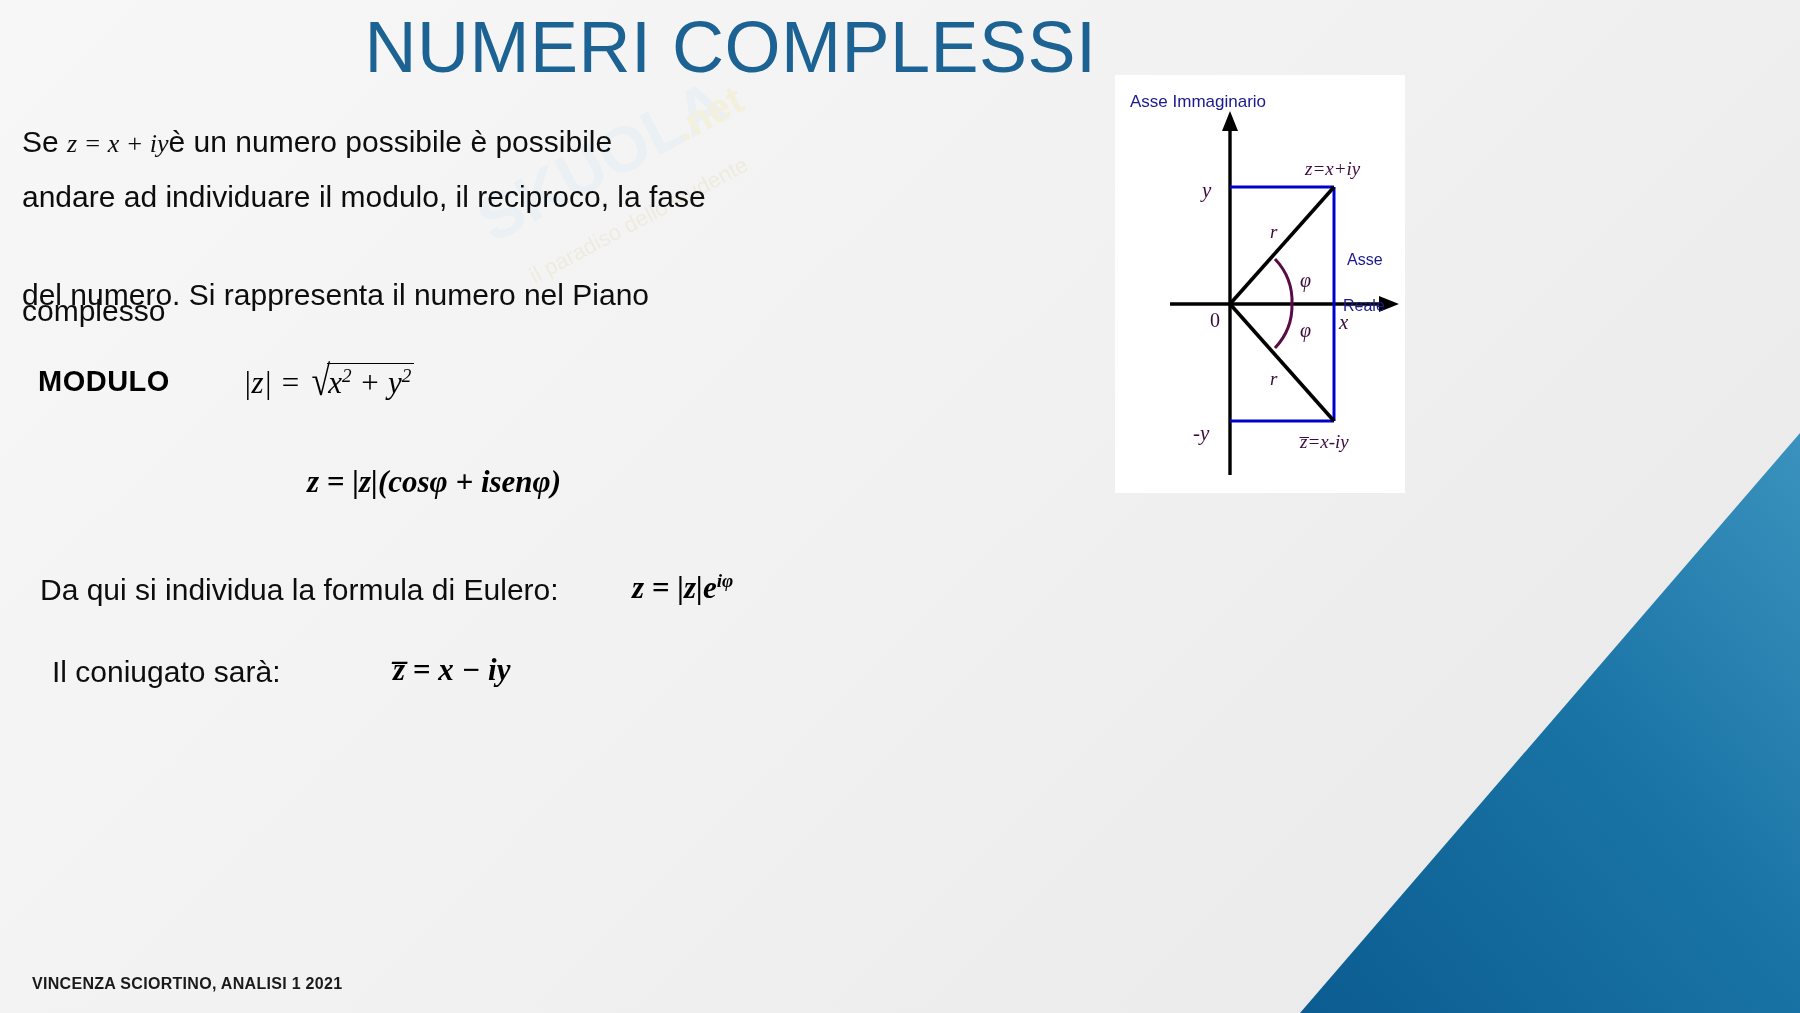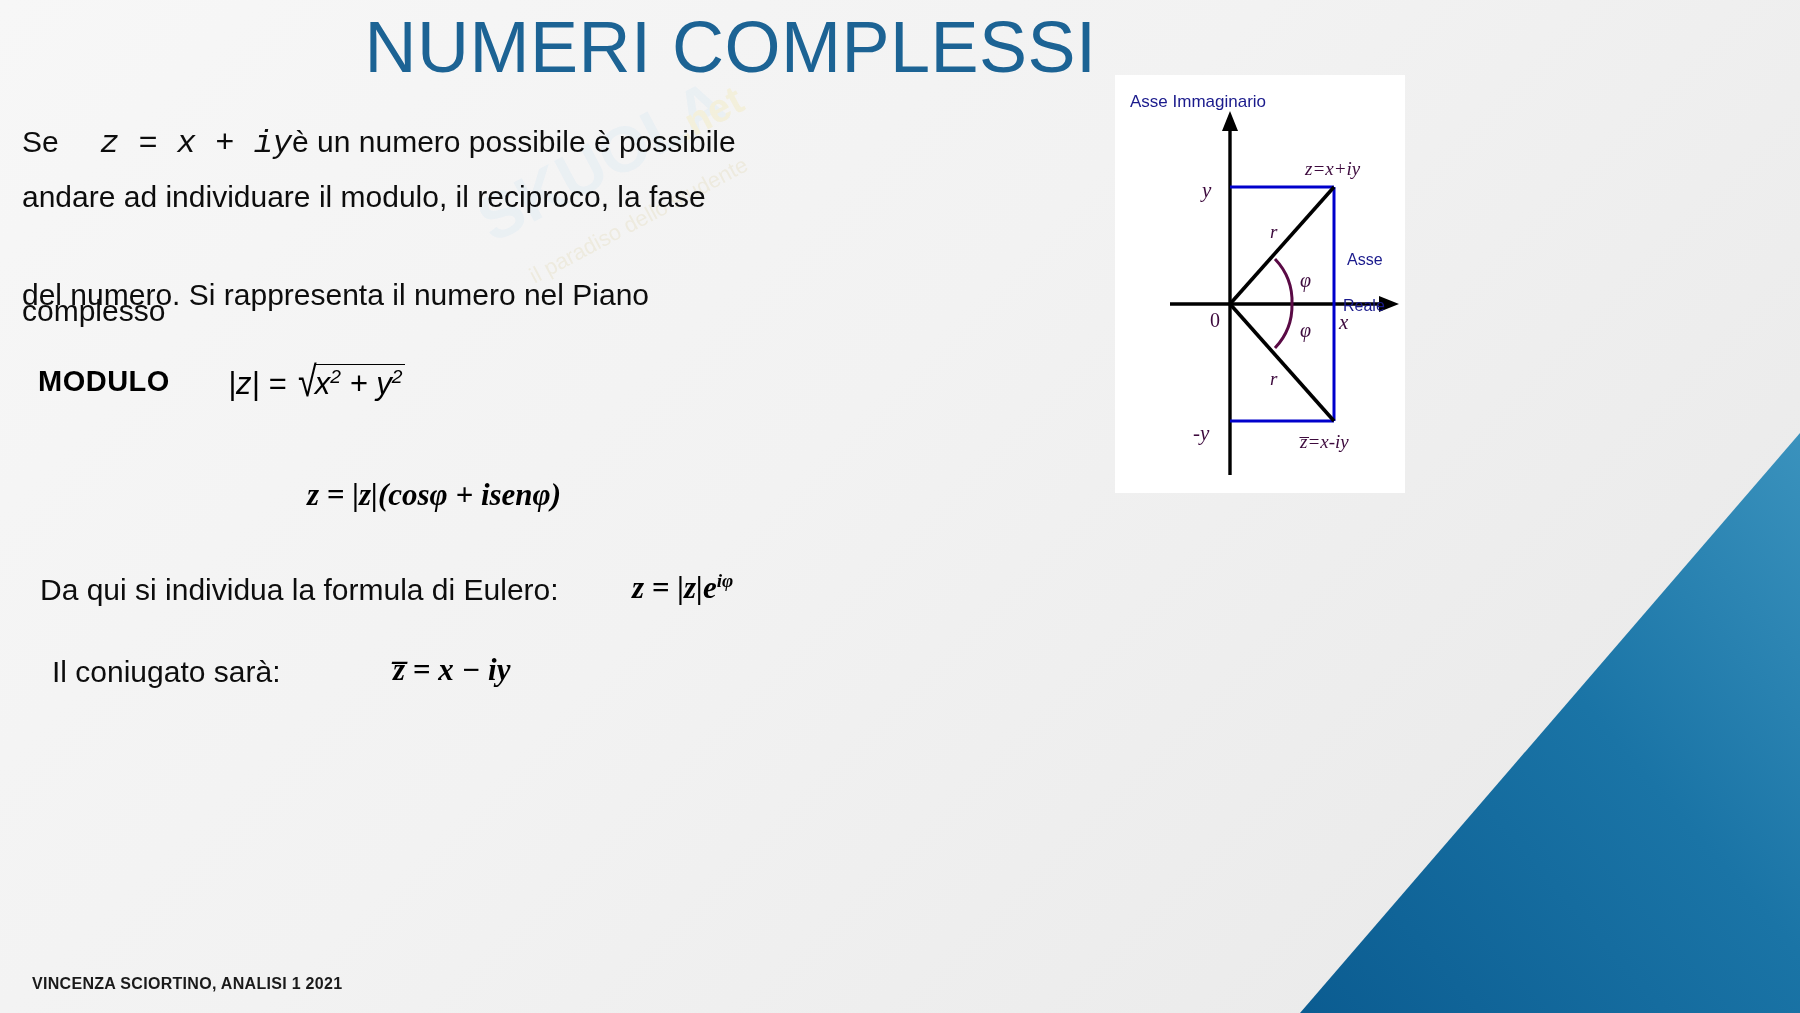--- a/index.html
+++ b/index.html
@@ -61,44 +61,43 @@
   .body-line {
     position: absolute;
     font-family: "Liberation Sans", sans-serif;
     font-size: 30px;
     font-weight: 400;
     color: #0d0d0d;
     white-space: nowrap;
   }
 
   .mathfrag {
-    font-family: Liberation Mono, monospace;
-    font-style: italic;
-    font-size: 32px;
-    margin-left: 33px;
+    font-family: Liberation Serif, serif;
+    font-style: italic;
+    font-size: 26px;
   }
 
   
   #modulo-label {
     position: absolute;
     left: 38px;
     top: 365px;
     font-family: "Liberation Sans", sans-serif;
     font-size: 29px;
     font-weight: bold;
     color: #000;
     letter-spacing: 0.5px;
   }
 
   
   #modulo-formula {
     position: absolute;
-    left: 228px;
+    left: 243px;
     top: 363px;
-    font-family: Liberation Sans, sans-serif;
+    font-family: Liberation Serif, serif;
     font-size: 31px;
     font-style: italic;
     color: #000;
     white-space: nowrap;
   }
 
   .radical {
     display: inline-block;
     position: relative;
     padding-left: 3px;
@@ -195,21 +194,21 @@
   <div id="modulo-label">MODULO</div>
 
   <div id="modulo-formula">
     <span>|z| =</span>
     <span class="radical"><span class="rad-glyph">√</span><span class="rad-body"><span>x</span><sup class="pw">2</sup>
         <span class="op">+</span>
         <span>y</span><sup class="pw">2</sup></span></span>
   </div>
 
 
-  <div class="formula-bold" style="left:307px; top:477px; font-size:31px;">z = |z|(cosφ + isenφ)</div>
+  <div class="formula-bold" style="left:307px; top:464px; font-size:31px;">z = |z|(cosφ + isenφ)</div>
 
   <div class="body-line" style="left:40px; top:573px;">Da qui si individua la formula di Eulero:</div>
 
   <div class="formula-bold" style="left:632px; top:570px; font-size:31px;"><span>z = |z|e</span><sup class="pw">iφ</sup></div>
 
   <div class="body-line" style="left:52px; top:655px;">Il coniugato sarà:</div>
 
   <div class="formula-bold" style="left:393px; top:652px; font-size:31px;">z̅ = x − iy</div>
 
   <div id="footer-text">VINCENZA SCIORTINO, ANALISI 1 2021</div>

